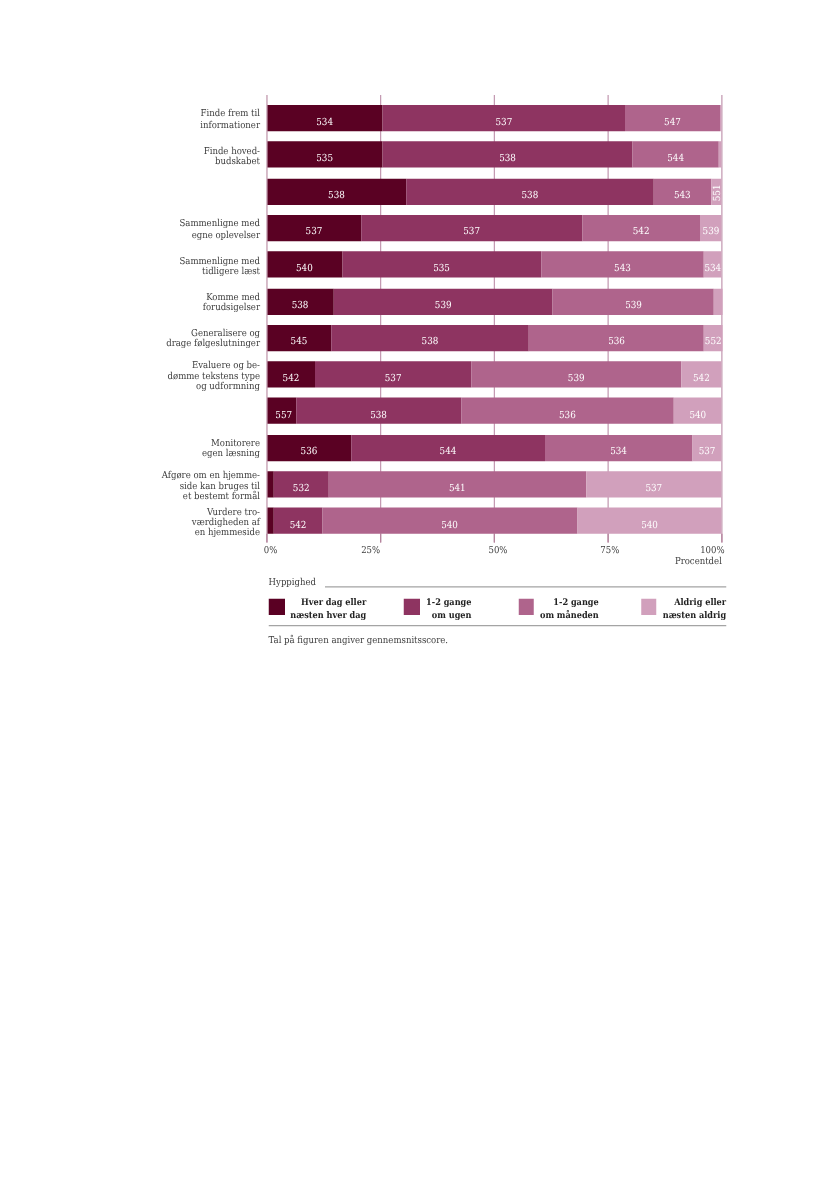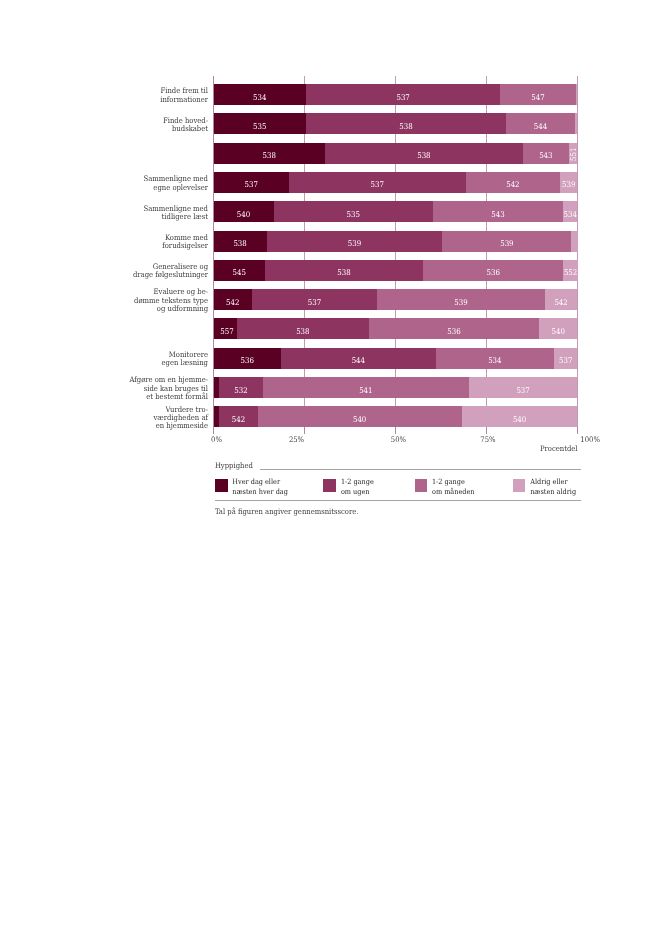--- a/index.html
+++ b/index.html
@@ -35,21 +35,21 @@
           white-space:nowrap;}
 
   
   #legend{position:absolute;left:214.9px;top:458px;width:366.4px;}
   #legtitle{position:absolute;left:0;top:2.6px;font-size:7.6px;color:#3d3d3d;
             white-space:nowrap;}
   #legrule{position:absolute;left:45.5px;right:0;top:10.6px;height:0.8px;background:#a4a4a4;}
   .legitem{position:absolute;top:20.9px;}
   .legsw{position:absolute;left:0;top:0;width:12.7px;height:12.7px;}
   .legtxt{position:absolute;left:17.4px;top:-1.9px;font-size:7.25px;
-          line-height:10.1px;font-weight:normal;color:#232323;white-space:pre;}
+          line-height:10.1px;font-weight:bold;color:#232323;white-space:pre;text-align:right;}
 
   #noterule{position:absolute;left:214.9px;top:500.2px;width:366.4px;height:0.8px;background:#a4a4a4;}
   #note{position:absolute;left:214.9px;top:507.3px;font-size:7.6px;color:#3d3d3d;white-space:nowrap;}
 </style>
 </head>
 <body>
 
 <div id="page">
 
   <div id="plot">
@@ -199,21 +199,21 @@
 en hjemmeside</div>
       <div class="tick" style="left: -0.4px;"></div>
       <div class="tlab" style="left: -27px; width: 60px;">0%</div>
       <div class="tick" style="left: 90.6px;"></div>
       <div class="tlab" style="left: 53px; width: 60px;">25%</div>
       <div class="tick" style="left: 181.6px;"></div>
       <div class="tlab" style="left: 154.9px; width: 60px;">50%</div>
       <div class="tick" style="left: 272.6px;"></div>
       <div class="tlab" style="left: 244.4px; width: 60px;">75%</div>
       <div class="tick" style="left: 363.6px;"></div>
-      <div class="tlab" style="left: 326.4px; width: 60px; text-align: right;">100%</div>
+      <div class="tlab" style="left: 326.4px; width: 60px;">100%</div>
     </div>
 
   <div id="legend">
     <div id="legtitle">Hyppighed</div>
     <div id="legrule"></div>
   <div class="legitem" style="left: 0px;">
         <div class="legsw" style="background: rgb(90, 0, 35);"></div>
         <div class="legtxt">Hver dag eller
 næsten hver dag</div>
       </div>

